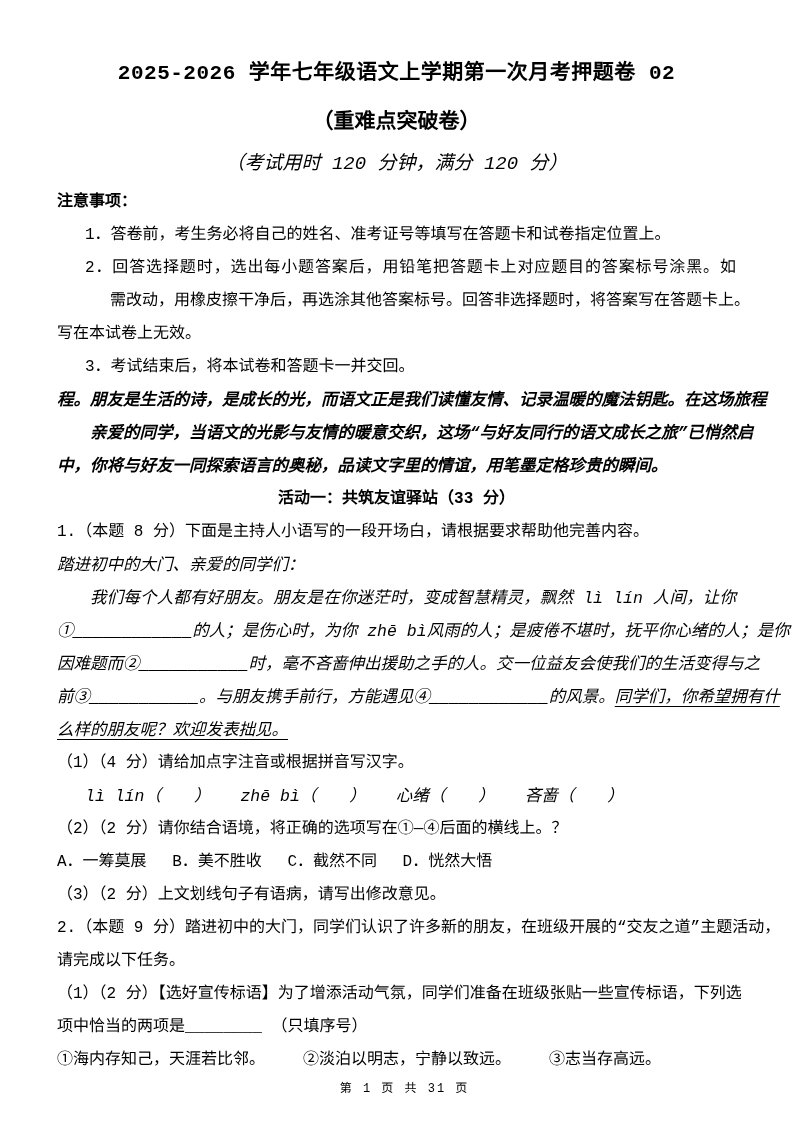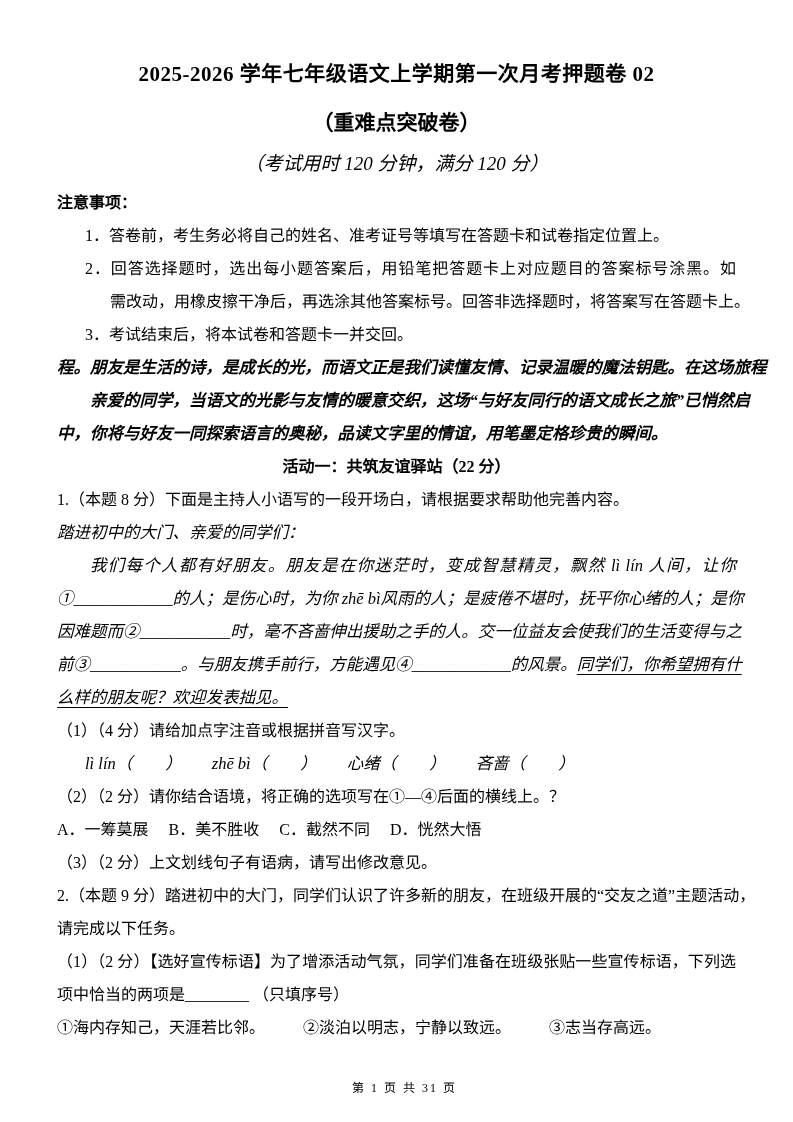--- a/index.html
+++ b/index.html
@@ -4,21 +4,21 @@
 <style>
   html, body { margin: 0; padding: 0; background: #ffffff; }
   .page {
     position: relative;
     width: 793px;
     height: 1122px;
     margin: 0 auto;
     background: #ffffff;
     box-sizing: border-box;
     padding: 56px 57px 0 57px;
-    font-family: Liberation Serif, serif;
+    font-family: Liberation Mono, monospace;
     color: #000000;
     overflow: hidden;
   }
   .title {
     margin: 0;
     font-size: 21px;
     font-weight: 700;
     line-height: 36px;
     text-align: center;
     letter-spacing: 0.5px;
@@ -83,30 +83,31 @@
 
   <h1 class="title">2025-2026 学年七年级语文上学期第一次月考押题卷 02</h1>
   <h2 class="subtitle">（重难点突破卷）</h2>
   <div class="exam-info">（考试用时 120 分钟，满分 120 分）</div>
 
   <div>
     <div class="notice-heading">注意事项：</div>
     <div class="line ind-num">1．答卷前，考生务必将自己的姓名、准考证号等填写在答题卡和试卷指定位置上。</div>
     <div class="line ind-num just">2．回答选择题时，选出每小题答案后，用铅笔把答题卡上对应题目的答案标号涂黑。如</div>
     <div class="line ind-wrap just">需改动，用橡皮擦干净后，再选涂其他答案标号。回答非选择题时，将答案写在答题卡上。</div>
+    <div class="line">写在本试卷上无效。</div>
     <div class="line ind-num">3．考试结束后，将本试卷和答题卡一并交回。</div>
   </div>
 
   <div>
     <div class="line bold kaiti just">程。朋友是生活的诗，是成长的光，而语文正是我们读懂友情、记录温暖的魔法钥匙。在这场旅程</div>
     <div class="line bold kaiti indent2 just">亲爱的同学，当语文的光影与友情的暖意交织，这场“与好友同行的语文成长之旅”已悄然启</div>
     <div class="line bold kaiti">中，你将与好友一同探索语言的奥秘，品读文字里的情谊，用笔墨定格珍贵的瞬间。</div>
   </div>
 
-  <div class="line bold center">活动一：共筑友谊驿站（22 分）</div>
+  <div class="line bold center">活动一：共筑友谊驿站（33 分）</div>
 
   <div>
     <div class="line">1.（本题 8 分）下面是主持人小语写的一段开场白，请根据要求帮助他完善内容。</div>
 
     <div>
       <div class="line kaiti">踏进初中的大门、亲爱的同学们：</div>
       <div class="line kaiti indent2 just">我们每个人都有好朋友。朋友是在你迷茫时，变成智慧精灵，飘然 lì lín 人间，让你</div>
       <div class="line kaiti just"><span>①____________的人；是伤心时，为你 zhē bì风雨的人；是疲倦不堪时，抚平你心</span><span class="dotchar">绪</span><span>的人；是你</span></div>
       <div class="line kaiti just"><span>因难题而②___________时，毫不吝</span><span class="dotchar">啬</span><span>伸出援助之手的人。交一位益友会使我们的生活变得与之</span></div>
       <div class="line kaiti just"><span>前③___________。与朋友携手前行，方能遇见④____________的风景。</span><span class="u">同学们，你希望拥有什</span></div>

